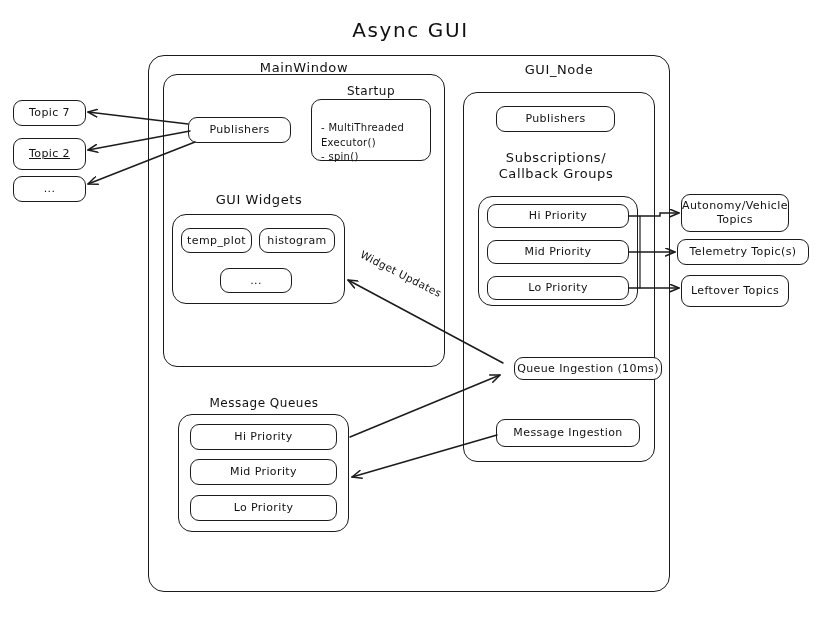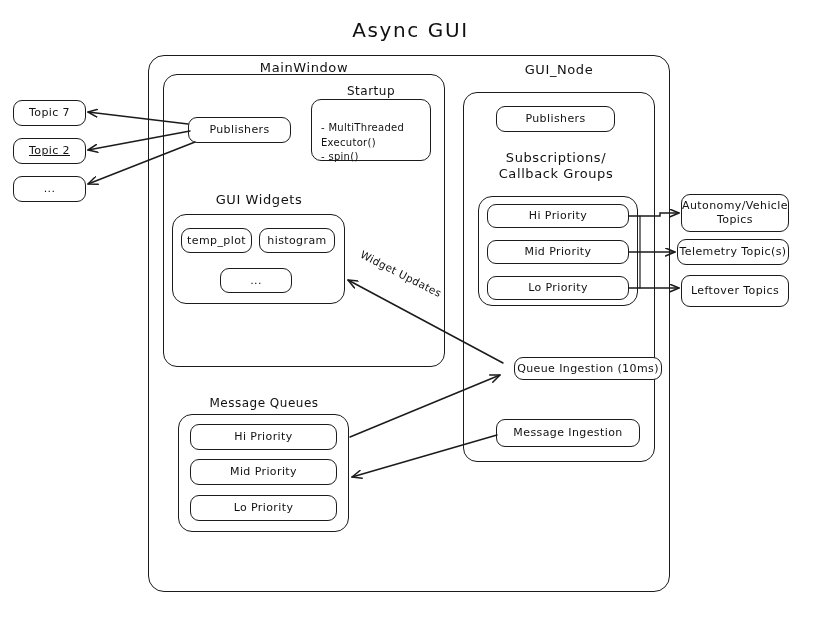--- a/index.html
+++ b/index.html
@@ -98,21 +98,21 @@
 
   <div class="group outer-frame" style="left:148px; top:55px; width:522px; height:537px;"></div>
 
   <div class="group" style="left:163px; top:74px; width:282px; height:293px;"></div>
   <div class="caption lbl-lg" style="left:163px; top:60px; width:282px;">MainWindow</div>
 
   <div class="group" style="left:463px; top:92px; width:192px; height:370px;"></div>
   <div class="caption lbl-lg" style="left:463px; top:62px; width:192px;">GUI_Node</div>
 
   <div class="node lbl-sm" style="left:13px; top:100px; width:73px; height:26px;">Topic 7</div>
-  <div class="node lbl-sm" style="left:13px; top:138px; width:73px; height:26px;text-decoration:underline;">Topic 2</div>
+  <div class="node lbl-sm" style="left:13px; top:138px; width:73px; height:32px;text-decoration:underline;">Topic 2</div>
   <div class="node lbl-sm" style="left:13px; top:176px; width:73px; height:26px;">...</div>
 
   <div class="node lbl-sm" style="left:188px; top:117px; width:103px; height:26px;">Publishers</div>
 
   <div class="caption lbl-md" style="left:310px; top:84px; width:122px;">Startup</div>
   <div class="node startup-box" style="left:311px; top:99px; width:120px; height:62px;">-  MultiThreaded
    Executor()
 -  spin()</div>
 
   <div class="caption lbl-lg" style="left:176px; top:192px; width:166px;">GUI Widgets</div>
@@ -134,21 +134,21 @@
   <div class="group" style="left:478px; top:196px; width:160px; height:110px;"></div>
   <div class="node lbl-sm" style="left:487px; top:204px; width:142px; height:24px;">Hi Priority</div>
   <div class="node lbl-sm" style="left:487px; top:240px; width:142px; height:24px;">Mid Priority</div>
   <div class="node lbl-sm" style="left:487px; top:276px; width:142px; height:24px;">Lo Priority</div>
 
   <div class="node lbl-sm" style="left:514px; top:357px; width:148px; height:23px;">Queue Ingestion (10ms)</div>
   <div class="node lbl-sm" style="left:496px; top:419px; width:144px; height:28px;">Message Ingestion</div>
 
   <div class="node lbl-sm" style="left:681px; top:194px; width:108px; height:38px; white-space:pre-line;">Autonomy/Vehicle
 Topics</div>
-  <div class="node lbl-sm" style="left:677px; top:239px; width:112px; height:26px;">Telemetry Topic(s)</div>
+  <div class="node lbl-sm" style="left:677px; top:239px; width:132px; height:26px;">Telemetry Topic(s)</div>
   <div class="node lbl-sm" style="left:681px; top:275px; width:108px; height:32px;">Leftover Topics</div>
 
   <div class="arrow-label" style="left:364px; top:248px; transform: rotate(27deg);">Widget Updates</div>
 
   <svg id="wires" viewBox="0 0 821 634">
     <defs>
       <marker id="ah" markerWidth="11" markerHeight="9" refX="10" refY="4.5" orient="auto" markerUnits="userSpaceOnUse">
         <path d="M0.5,0.5 L10,4.5 L0.5,8.5" fill="none" stroke="#1b1b1b" stroke-width="1.5" stroke-linecap="round" stroke-linejoin="round"></path>
       </marker>
     </defs>

